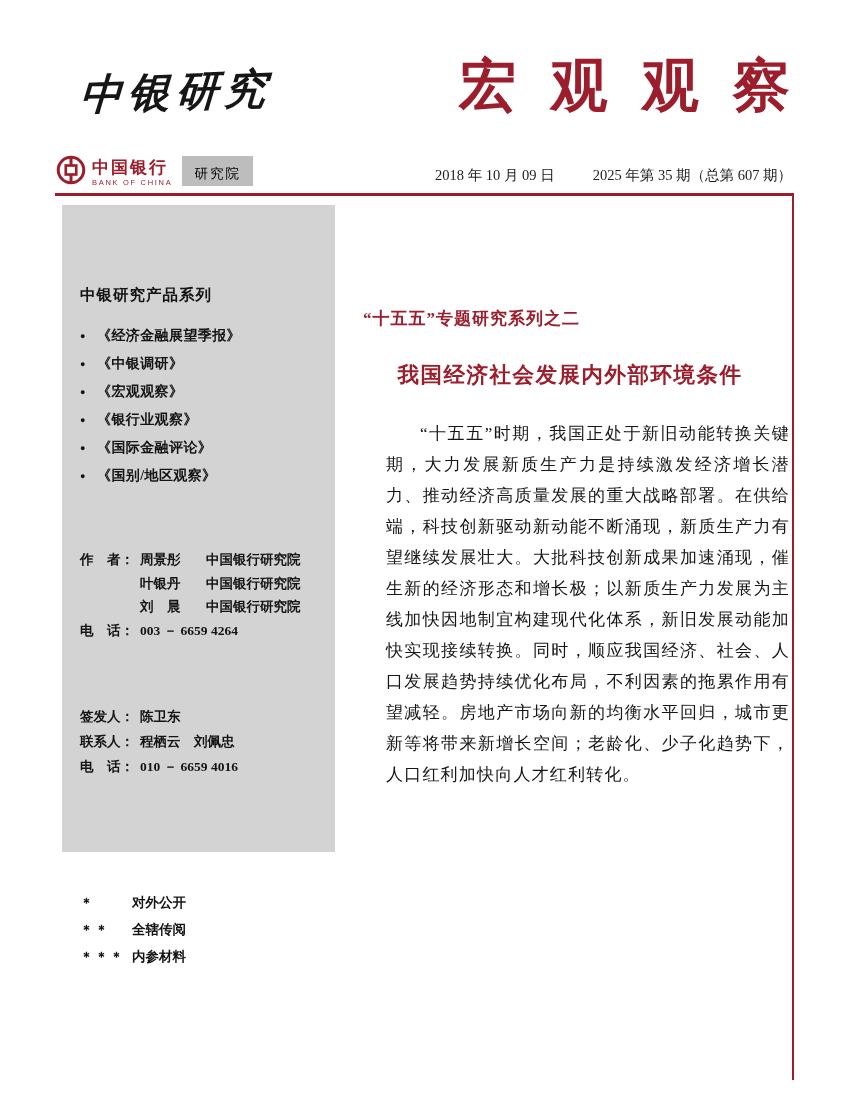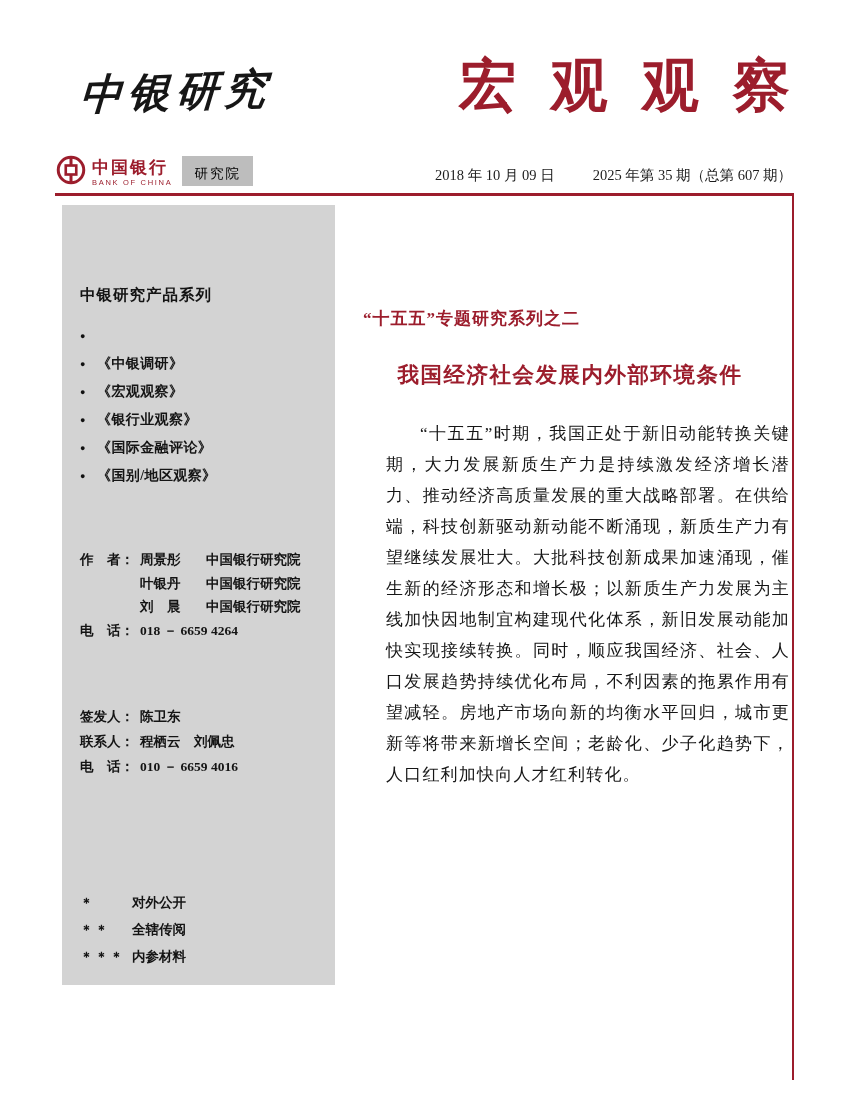--- a/index.html
+++ b/index.html
@@ -20,21 +20,21 @@
   .brand-en{font-size:7.5px;color:var(--accent-red,#9c1d2c);letter-spacing:1.7px;margin-top:3px;
     font-family:"Liberation Sans","DejaVu Sans",sans-serif;}
   .institute{margin-left:10px;background:var(--institute-gray,#bdbdbd);color:#000000;font-size:13.5px;
     padding:9px 12px 3px;letter-spacing:2px;}
   .issue-info{position:absolute;top:166px;right:58px;display:flex;gap:38px;font-size:14.5px;color:#1d1d1d;white-space:nowrap;}
 
   .top-rule{position:absolute;left:55px;right:56px;top:193px;height:3px;background:var(--accent-red,#9c1d2c);}
   .right-rule{position:absolute;right:56px;top:196px;width:2px;height:884px;background:var(--accent-red,#9c1d2c);}
 
   
-  .sidebar{position:absolute;left:62px;top:205px;width:273px;height:780px;
+  .sidebar{position:absolute;left:62px;top:205px;width:273px;height:647px;
     background:var(--sidebar-gray,#d3d3d3);box-sizing:border-box;padding:80px 12px 0 18px;}
   .series-title{font-size:15.5px;font-weight:bold;letter-spacing:1px;margin-bottom:16px;}
   .series-item{display:flex;align-items:center;font-size:14px;font-weight:600;line-height:28px;letter-spacing:0.4px;}
   .bullet{width:17px;font-size:9px;color:#111;flex:none;}
   .bullet::before{content:"●";}
   .series-item.active .item-label{font-weight:800;}
 
   .authors{margin-top:58px;font-size:13.5px;line-height:23.5px;font-weight:600;}
   .a-row{display:flex;}
   .a-label{width:60px;flex:none;}
@@ -91,20 +91,21 @@
   </div>
 
   <div class="top-rule"></div>
   <div class="right-rule"></div>
 
   <aside class="sidebar">
     <div class="series-title">中银研究产品系列</div>
 
     <div class="series-item">
       <span class="bullet"></span>
+      <span class="item-label">《经济金融展望季报》</span>
     </div>
     <div class="series-item">
       <span class="bullet"></span>
       <span class="item-label">《中银调研》</span>
     </div>
     <div class="series-item active">
       <span class="bullet"></span>
       <span class="item-label">《宏观观察》</span>
     </div>
     <div class="series-item">
@@ -131,21 +132,21 @@
         <span class="a-name">叶银丹</span>
         <span class="a-aff">中国银行研究院</span>
       </div>
       <div class="a-row">
         <span class="a-label"></span>
         <span class="a-name">刘　晨</span>
         <span class="a-aff">中国银行研究院</span>
       </div>
       <div class="a-row">
         <span class="a-label">电　话：</span>
-        <span>018 － 6659 4264</span>
+        <span>003 － 6659 4264</span>
       </div>
     </div>
 
     <div class="sign-block">
       <div class="s-row">
         <span class="s-label">签发人：</span>
         <span>陈卫东</span>
       </div>
       <div class="s-row">
         <span class="s-label">联系人：</span>

